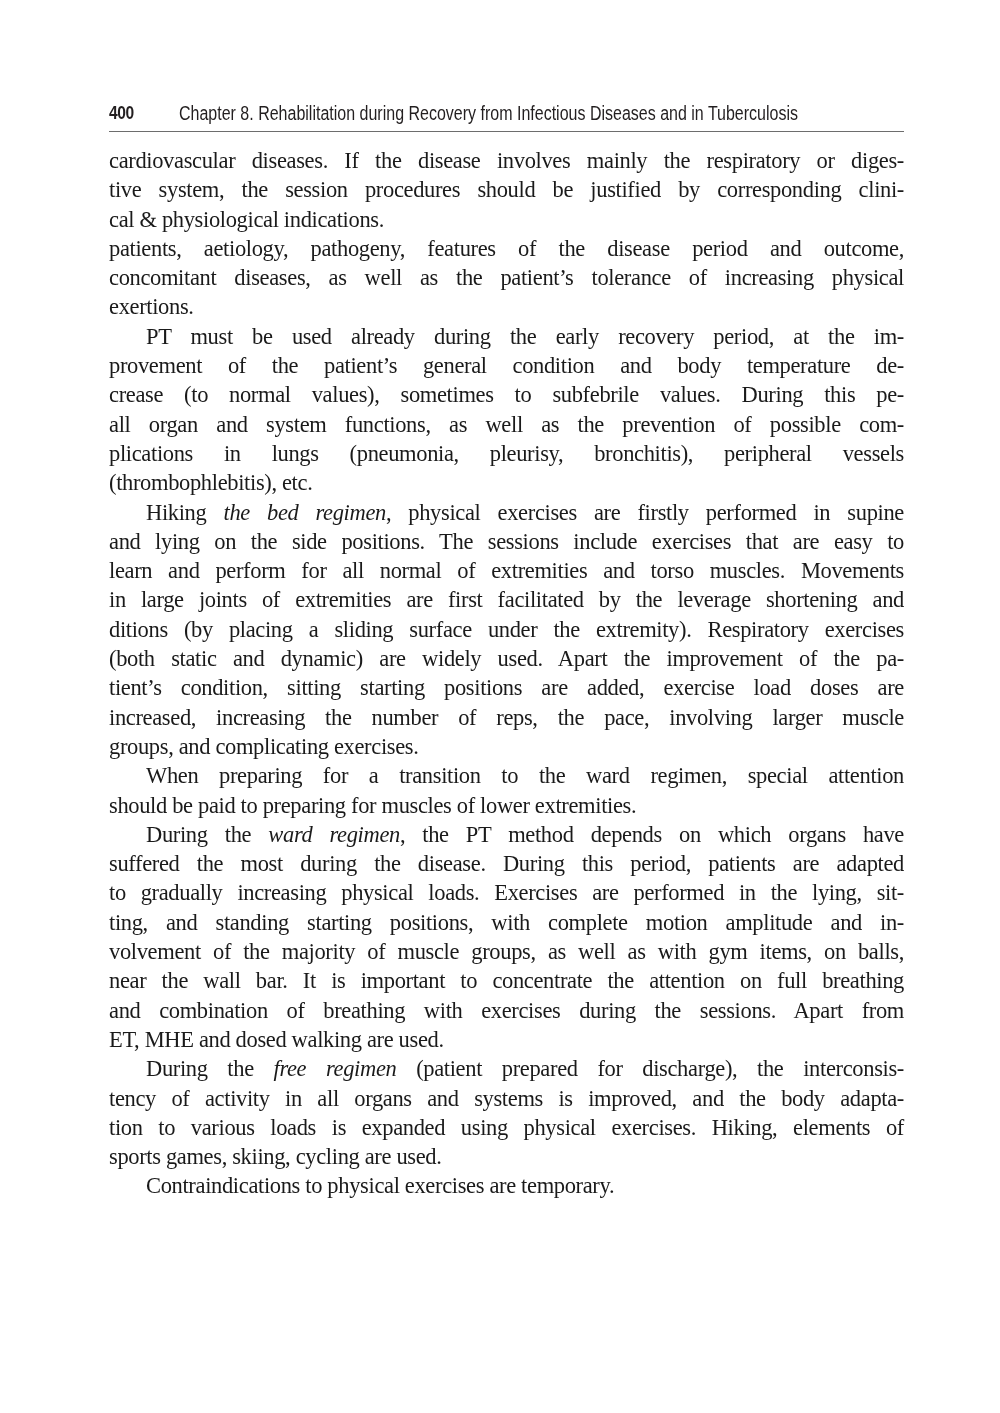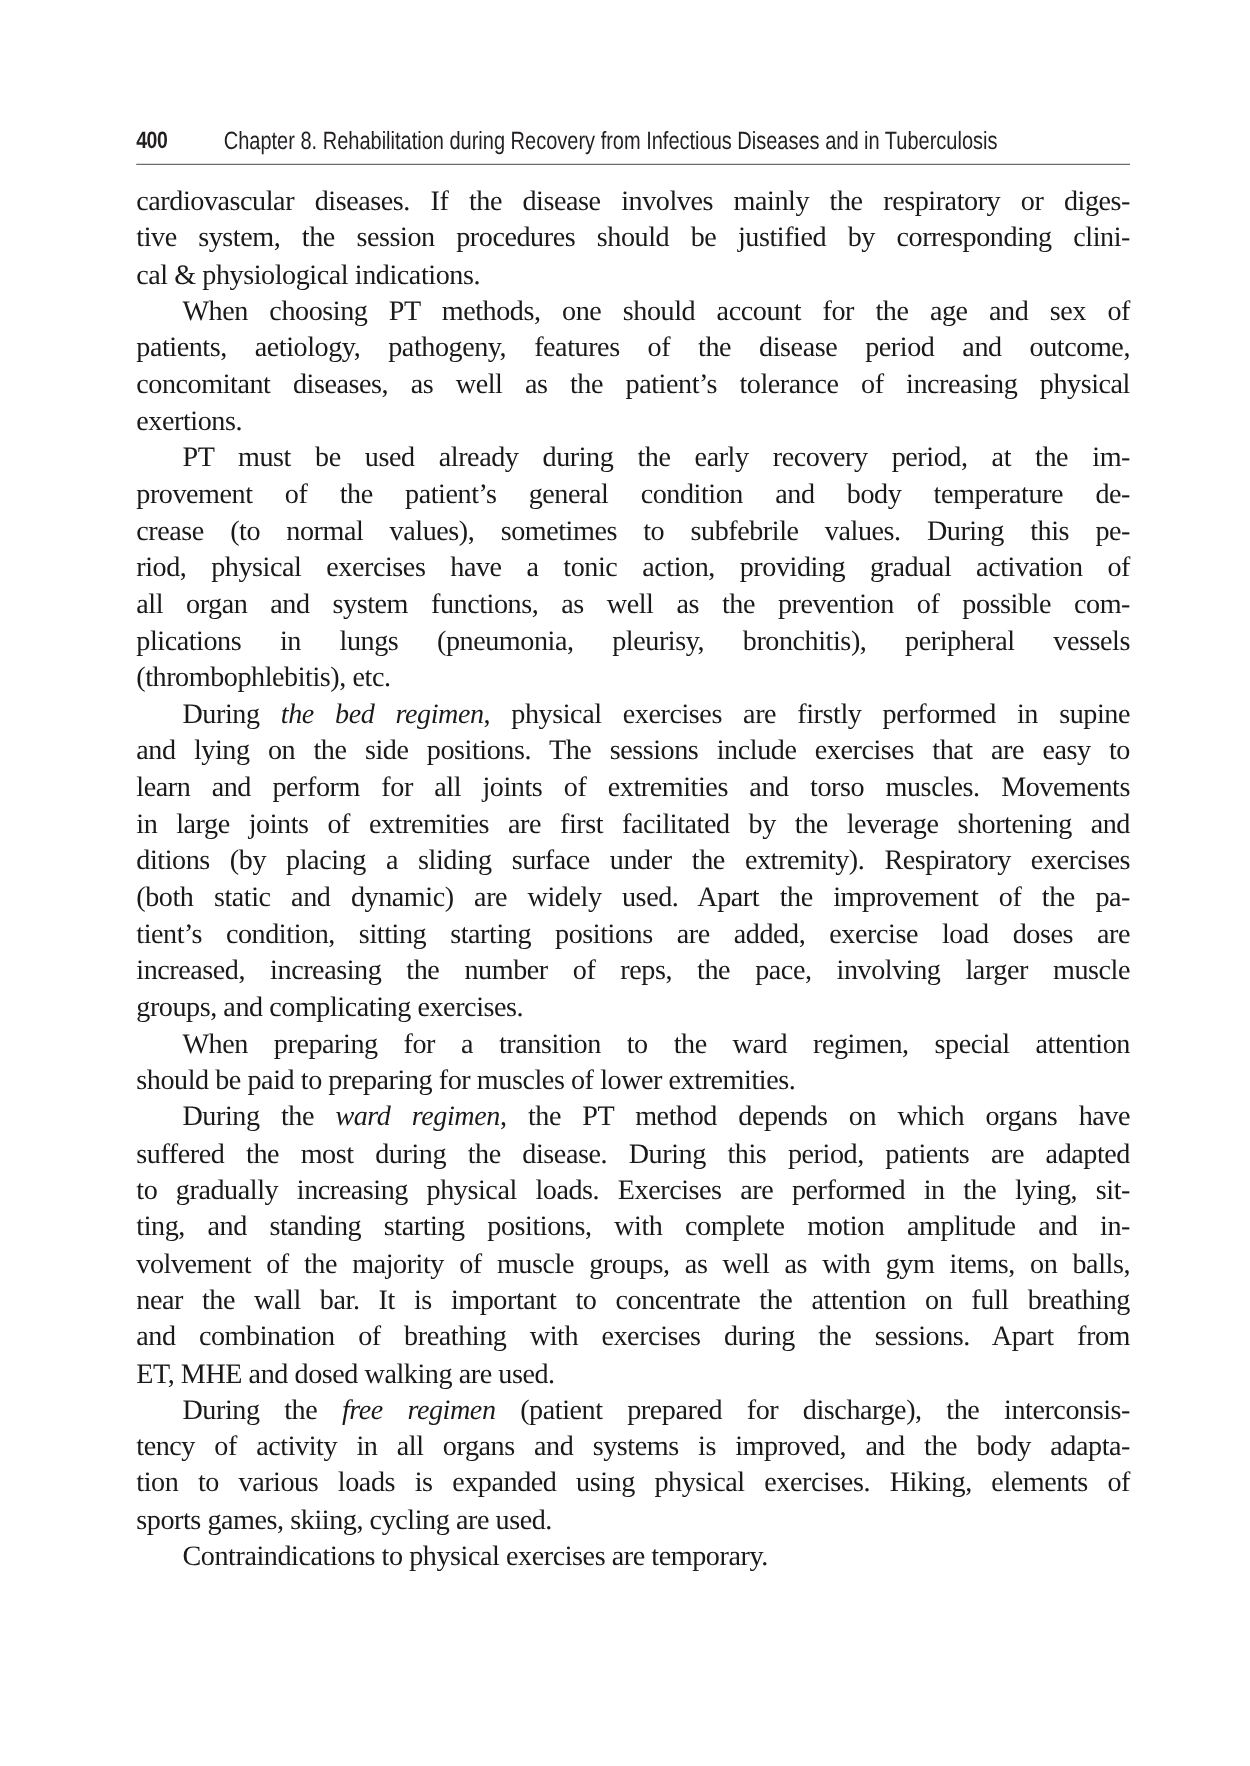--- a/index.html
+++ b/index.html
@@ -43,38 +43,36 @@
 </div>
 <div class="rule"></div>
 
 <div class="body-text" id="body-text">
     <div>
       <div class="line"><span>cardiovascular diseases. If the disease involves mainly the respiratory or diges-</span></div>
       <div class="line"><span>tive system, the session procedures should be justified by corresponding clini-</span></div>
       <div class="line last"><span>cal &amp; physiological indications.</span></div>
     </div>
     <div>
-      <div class="line indent"><span>When choosing PT methods, one should account for the age and sex of</span></div>
       <div class="line"><span>patients, aetiology, pathogeny, features of the disease period and outcome,</span></div>
       <div class="line"><span>concomitant diseases, as well as the patient’s tolerance of increasing physical</span></div>
       <div class="line last"><span>exertions.</span></div>
     </div>
     <div>
       <div class="line indent"><span>PT must be used already during the early recovery period, at the im-</span></div>
       <div class="line"><span>provement of the patient’s general condition and body temperature de-</span></div>
       <div class="line"><span>crease (to normal values), sometimes to subfebrile values. During this pe-</span></div>
-      <div class="line"><span>riod, physical exercises have a tonic action, providing gradual activation of</span></div>
       <div class="line"><span>all organ and system functions, as well as the prevention of possible com-</span></div>
       <div class="line"><span>plications in lungs (pneumonia, pleurisy, bronchitis), peripheral vessels</span></div>
       <div class="line last"><span>(thrombophlebitis), etc.</span></div>
     </div>
     <div>
-      <div class="line indent"><span>During </span><span class="em">the bed regimen</span><span>, physical exercises are firstly performed in supine</span></div>
+      <div class="line indent"><span>Hiking </span><span class="em">the bed regimen</span><span>, physical exercises are firstly performed in supine</span></div>
       <div class="line"><span>and lying on the side positions. The sessions include exercises that are easy to</span></div>
-      <div class="line"><span>learn and perform for all joints of extremities and torso muscles. Movements</span></div>
+      <div class="line"><span>learn and perform for all normal of extremities and torso muscles. Movements</span></div>
       <div class="line"><span>in large joints of extremities are first facilitated by the leverage shortening and</span></div>
       <div class="line"><span>ditions (by placing a sliding surface under the extremity). Respiratory exercises</span></div>
       <div class="line"><span>(both static and dynamic) are widely used. Apart the improvement of the pa-</span></div>
       <div class="line"><span>tient’s condition, sitting starting positions are added, exercise load doses are</span></div>
       <div class="line"><span>increased, increasing the number of reps, the pace, involving larger muscle</span></div>
       <div class="line last"><span>groups, and complicating exercises.</span></div>
     </div>
     <div>
       <div class="line indent"><span>When preparing for a transition to the ward regimen, special attention</span></div>
       <div class="line last"><span>should be paid to preparing for muscles of lower extremities.</span></div>

